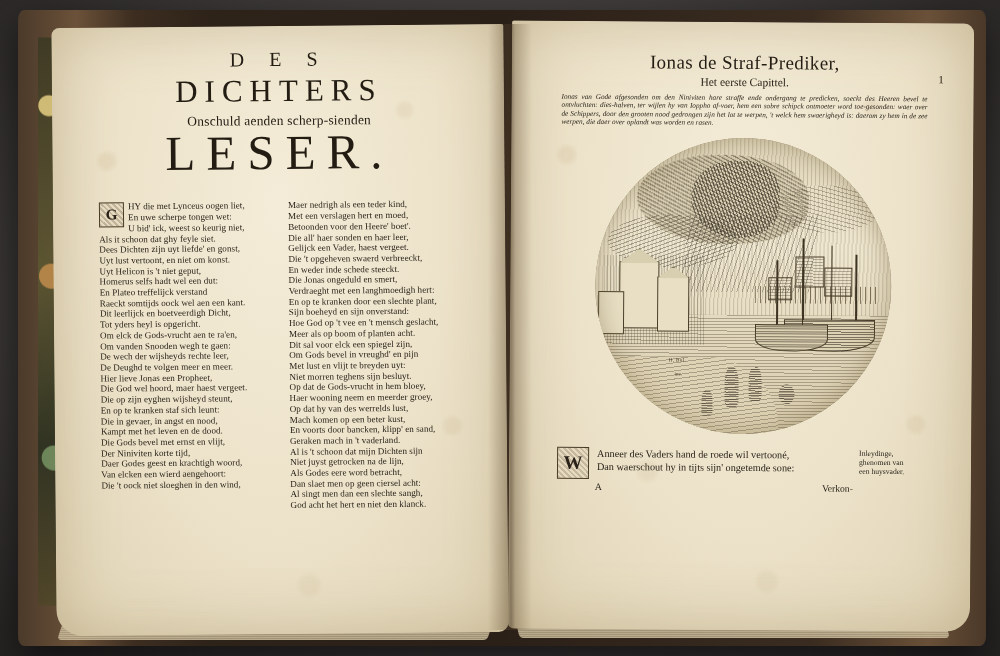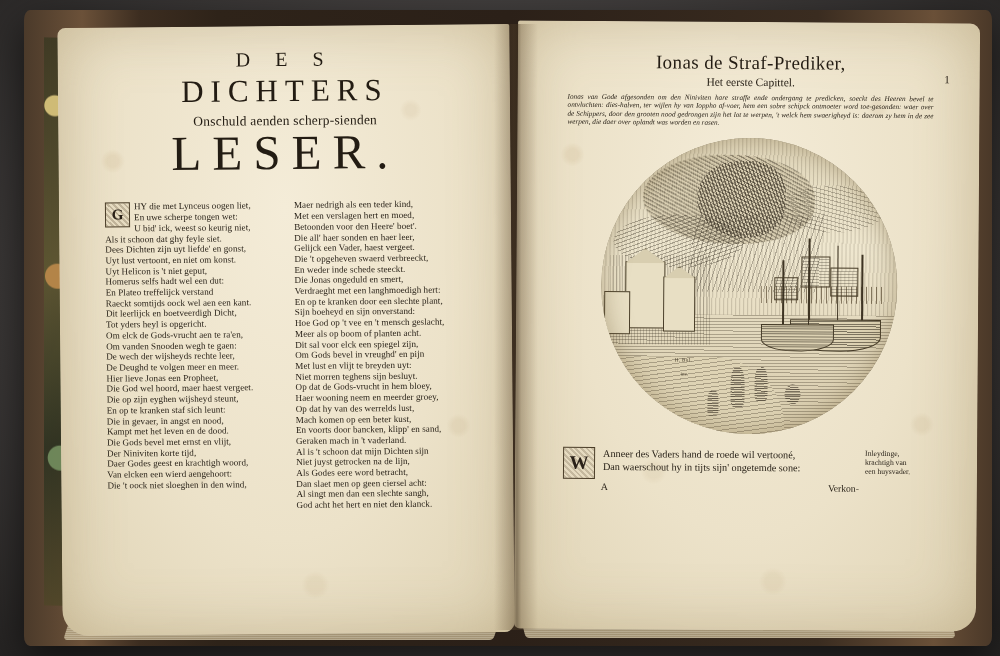--- a/index.html
+++ b/index.html
@@ -9,21 +9,21 @@
     font-family:"Liberation Serif", serif;
     overflow:hidden;
   }
   .scene{
     position:relative;width:1000px;height:656px;
     background:#575352;
     background:radial-gradient(ellipse at 50% 45%, #6a6564 0%, #3a3736 70%, #262423 100%);
   }
   
   .book{
-    position:absolute;left:24px;top:10px;width:968px;height:460px;
+    position:absolute;left:18px;top:10px;width:968px;height:460px;
   }
   .cover{
     position:absolute;left:0;top:0;width:968px;height:636px;
     background:linear-gradient(90deg,#4b3a2a 0%,#6b5139 6%,#3c2d20 12%,#2e2319 20%,#2b2018 50%,#3a2c20 82%,#6a5038 94%,#4a3828 100%);
     border-radius:6px/10px;
     box-shadow:0 14px 40px rgba(0,0,0,.65);
   }
   
   .marble-left{
     position:absolute;left:20px;top:28px;width:54px;height:568px;
@@ -420,21 +420,21 @@
             <div class="plate-sig2">inv.</div>
             <div class="vign-shade"></div>
           </div>
         </div>
 
         <div class="below">
           <div class="bigcap">W</div>
           <div class="vers">Anneer des Vaders hand de roede wil vertooné,
 Dan waerschout hy in tijts sijn' ongetemde sone:</div>
           <div class="marg">Inleydinge,
-krachtigh van
+ghenomen van
 een huysvader.</div>
         </div>
         <div class="catch">
           <span class="sig">A</span>
           <span>Verkon-</span>
         </div>
       </div>
     </div>
 
     <div class="gutter"></div>

